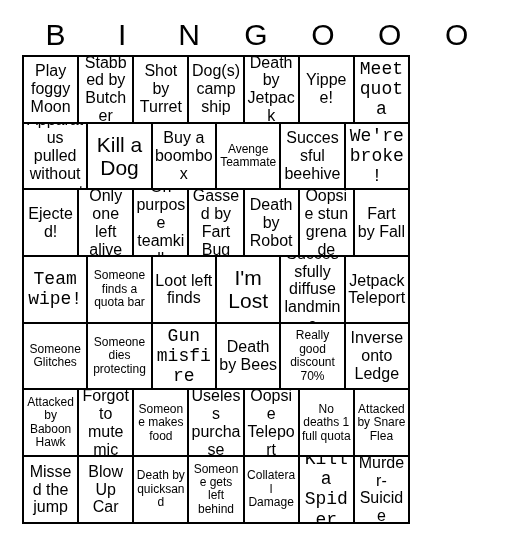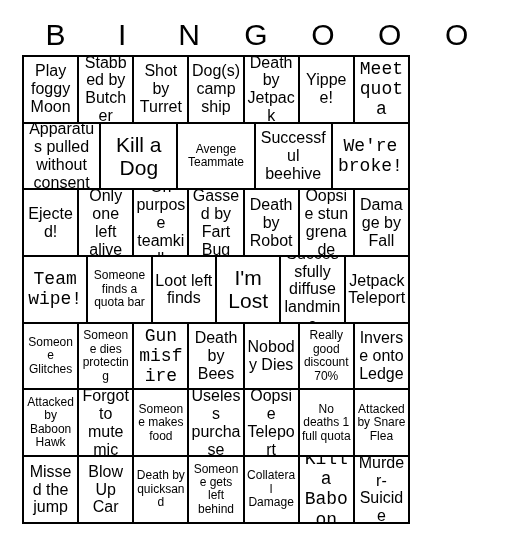--- a/index.html
+++ b/index.html
@@ -110,20 +110,23 @@
         </div>
       </div>
       <div class="grid-row">
         <div class="cell">
           <span class="cell-text fs-xs">Apparatus pulled without consent</span>
         </div>
         <div class="cell">
           <span class="cell-text fs-xxl">Kill a Dog</span>
         </div>
         <div class="cell">
+          <span class="cell-text fs-md">Buy a boombox</span>
+        </div>
+        <div class="cell">
           <span class="cell-text fs-sm">Avenge Teammate</span>
         </div>
         <div class="cell">
           <span class="cell-text fs-xs">Successful beehive</span>
         </div>
         <div class="cell">
           <span class="cell-text fs-xl">We're broke!</span>
         </div>
       </div>
       <div class="grid-row">
@@ -139,21 +142,21 @@
         <div class="cell">
           <span class="cell-text fs-md">Gassed by Fart Bug</span>
         </div>
         <div class="cell">
           <span class="cell-text fs-md">Death by Robot</span>
         </div>
         <div class="cell">
           <span class="cell-text fs-md">Oopsie stun grenade</span>
         </div>
         <div class="cell">
-          <span class="cell-text fs-lg">Damage by Fall</span>
+          <span class="cell-text fs-lg">Fart by Fall</span>
         </div>
       </div>
       <div class="grid-row">
         <div class="cell">
           <span class="cell-text fs-xl">Team wipe!</span>
         </div>
         <div class="cell">
           <span class="cell-text fs-sm">Someone finds a quota bar</span>
         </div>
         <div class="cell">
@@ -176,23 +179,20 @@
         <div class="cell">
           <span class="cell-text fs-sm">Someone dies protecting</span>
         </div>
         <div class="cell">
           <span class="cell-text fs-xl">Gun misfire</span>
         </div>
         <div class="cell">
           <span class="cell-text fs-lg">Death by Bees</span>
         </div>
         <div class="cell">
-          <span class="cell-text fs-lg">Nobody Dies</span>
-        </div>
-        <div class="cell">
           <span class="cell-text fs-sm">Really good discount 70%</span>
         </div>
         <div class="cell">
           <span class="cell-text fs-md">Inverse onto Ledge</span>
         </div>
       </div>
       <div class="grid-row">
         <div class="cell">
           <span class="cell-text fs-sm">Attacked by Baboon Hawk</span>
         </div>
@@ -225,20 +225,20 @@
         <div class="cell">
           <span class="cell-text fs-sm">Death by quicksand</span>
         </div>
         <div class="cell">
           <span class="cell-text fs-sm">Someone gets left behind</span>
         </div>
         <div class="cell">
           <span class="cell-text fs-sm">Collateral Damage</span>
         </div>
         <div class="cell">
-          <span class="cell-text fs-xl">Kill a Baboon</span>
+          <span class="cell-text fs-xl">Kill a Spider</span>
         </div>
         <div class="cell">
           <span class="cell-text fs-md">Murder-Suicide</span>
         </div>
       </div>
     </div>
 </div>
 
 </body></html>

